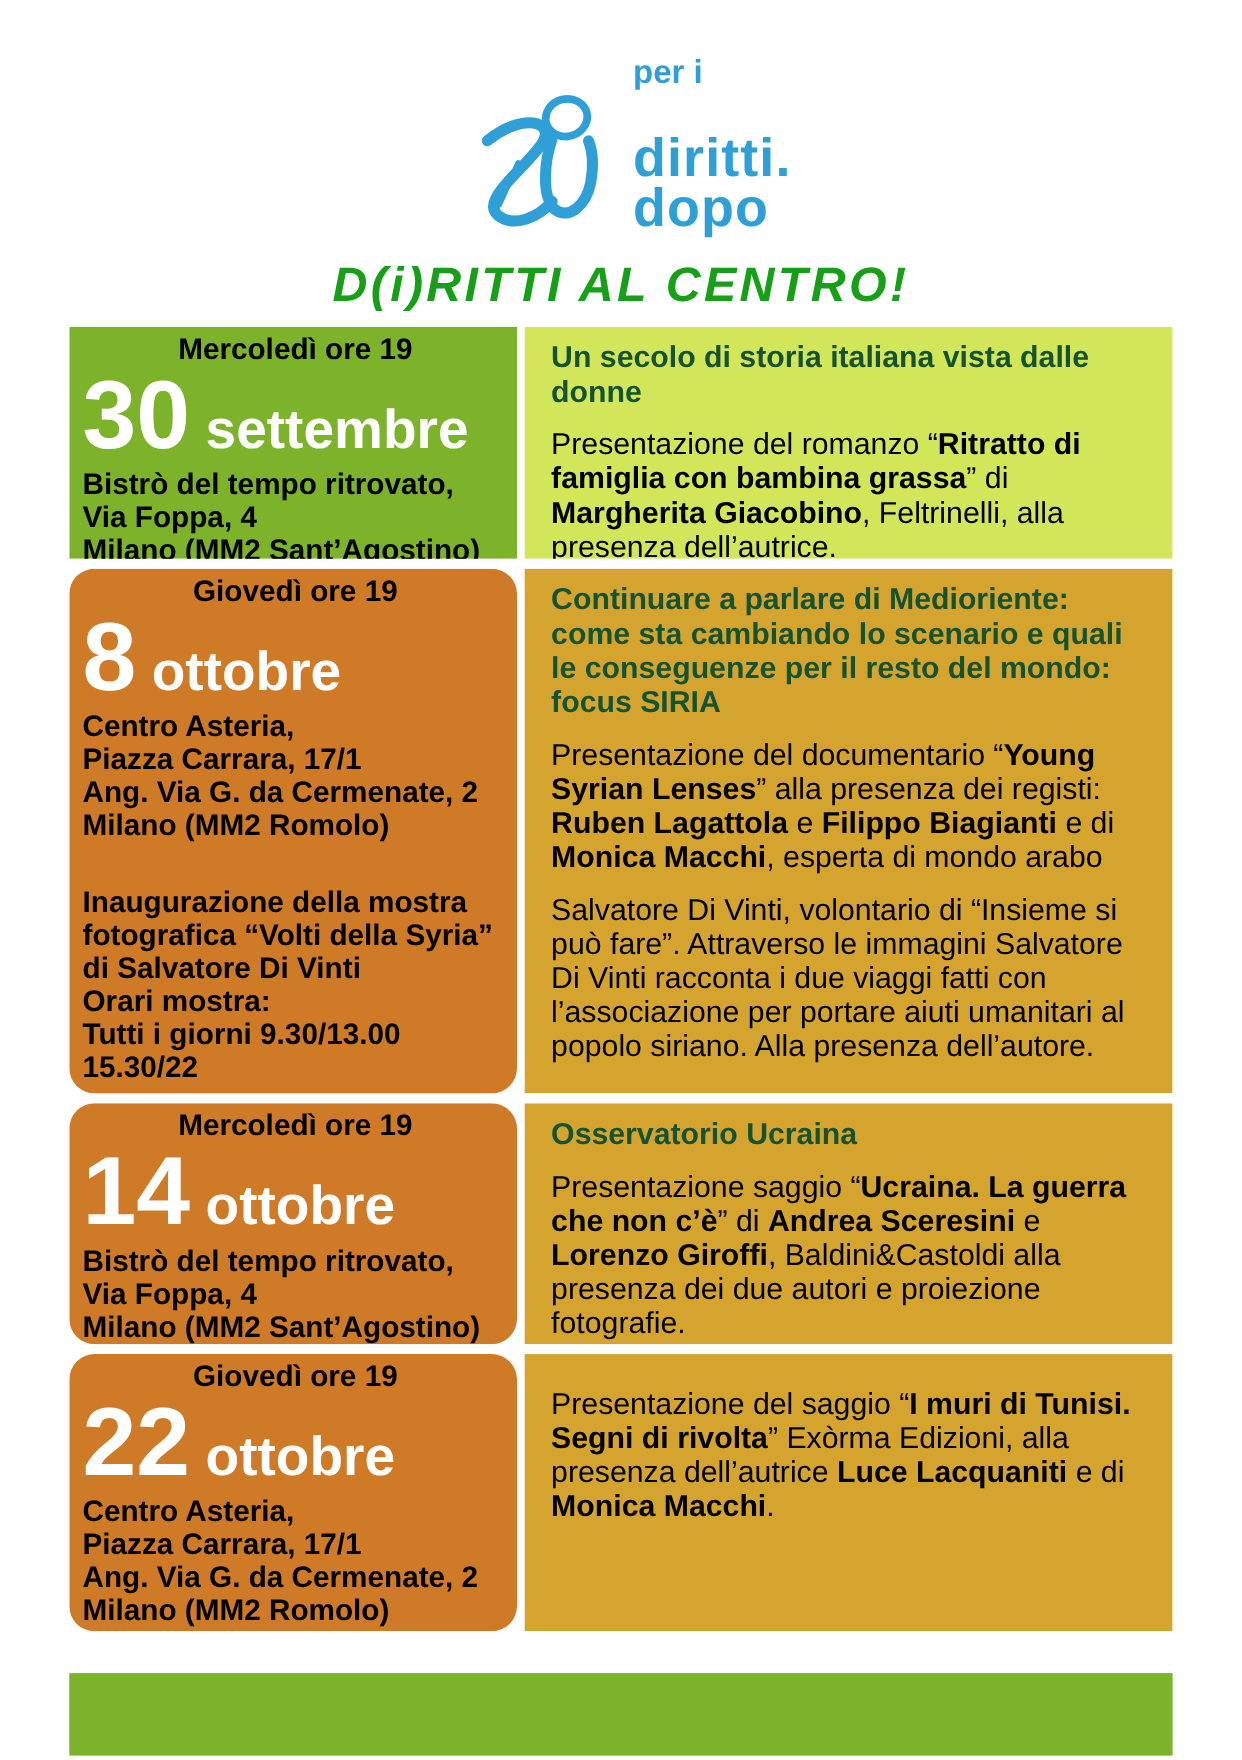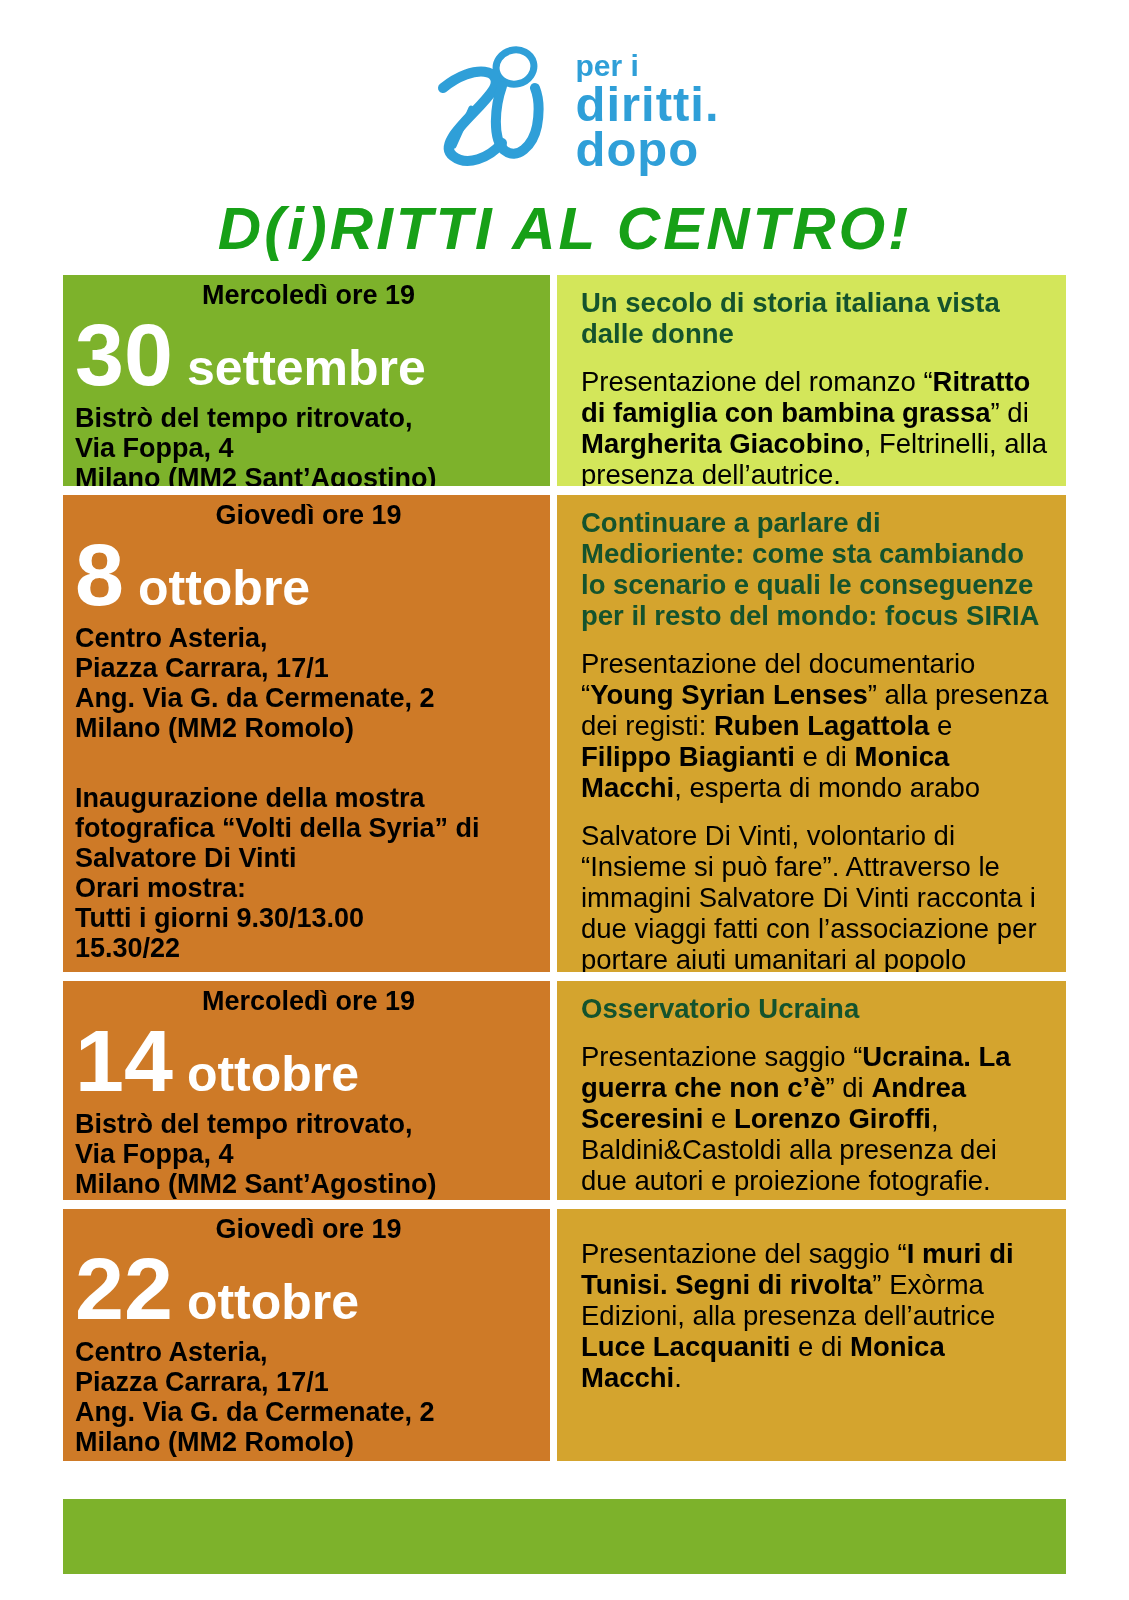--- a/index.html
+++ b/index.html
@@ -11,42 +11,42 @@
     overflow: hidden;
   }
   .page { width: 1129px; height: 1600px; position: relative; }
 
   
   .masthead { padding-top: 46px; text-align: center; }
   .logo-row { display: inline-flex; align-items: flex-end; gap: 8px; }
   .logo-figure { display: block; }
   .logo-text { text-align: left; padding-top: 4px; color: #2f9fd8; }
   .logo-peri    { font-size: 30px; font-weight: bold; line-height: 32px; }
-  .logo-diritti { font-size: 49px; font-weight: bold; line-height: 44px; letter-spacing: 1px; }
+  .logo-diritti { font-size: 49px; font-weight: bold; line-height: 44px; letter-spacing: 1px; margin-top: 40px; }
   .logo-umani   { font-size: 49px; font-weight: bold; line-height: 46px; letter-spacing: 1px; }
   .contact { font-size: 29px; margin-top: 8px; color: #1a1a1a; }
   .page-title {
-    margin: 18px 0 0; font-size: 60px; font-weight: bold; font-style: italic;
+    margin: 18px 0 0; font-size: 44px; font-weight: bold; font-style: italic;
     color: #17a017; letter-spacing: 3px;
   }
 
   
   .events { margin: 12px 63px 0; }
   .event { display: flex; gap: 7px; margin-bottom: 9px; overflow: hidden; }
   .event:nth-child(1) { height: 211px; }
   .event:nth-child(2) { height: 477px; }
   .event:nth-child(3) { height: 219px; }
   .event:nth-child(4) { height: 252px; }
 
-  .cell-left  { width: 487px; box-sizing: border-box; padding: 4px 8px 0 12px; flex: none; }
+  .cell-left  { width: 407px; box-sizing: border-box; padding: 4px 8px 0 12px; flex: none; }
   .cell-right { flex: 1; box-sizing: border-box; padding: 12px 16px 0 24px; }
 
   .theme-green  .cell-left  { background: #7db22b; }
   .theme-green  .cell-right { background: #d3e65a; }
-  .theme-orange .cell-left  { background: #ce7a27; }
+  .theme-orange .cell-left  { background: #ce7a27; border-radius: 23px; }
   .theme-orange .cell-right { background: #d4a42e; }
 
   .day { text-align: center; font-weight: bold; font-size: 27px; line-height: 32px; color: #000; }
   .dateline { color: #fff; font-weight: bold; white-space: nowrap; height: 92px; }
   .date-num   { font-size: 88px; line-height: 88px; }
   .date-month { font-size: 50px; margin-left: 14px; }
   .venue-line, .note-line { font-weight: bold; font-size: 27px; line-height: 30px; color: #000; }
   .notes { margin-top: 40px; }
 
   .event-title { margin: 0; font-weight: bold; font-size: 27.5px; line-height: 31px; color: #14532d; }

